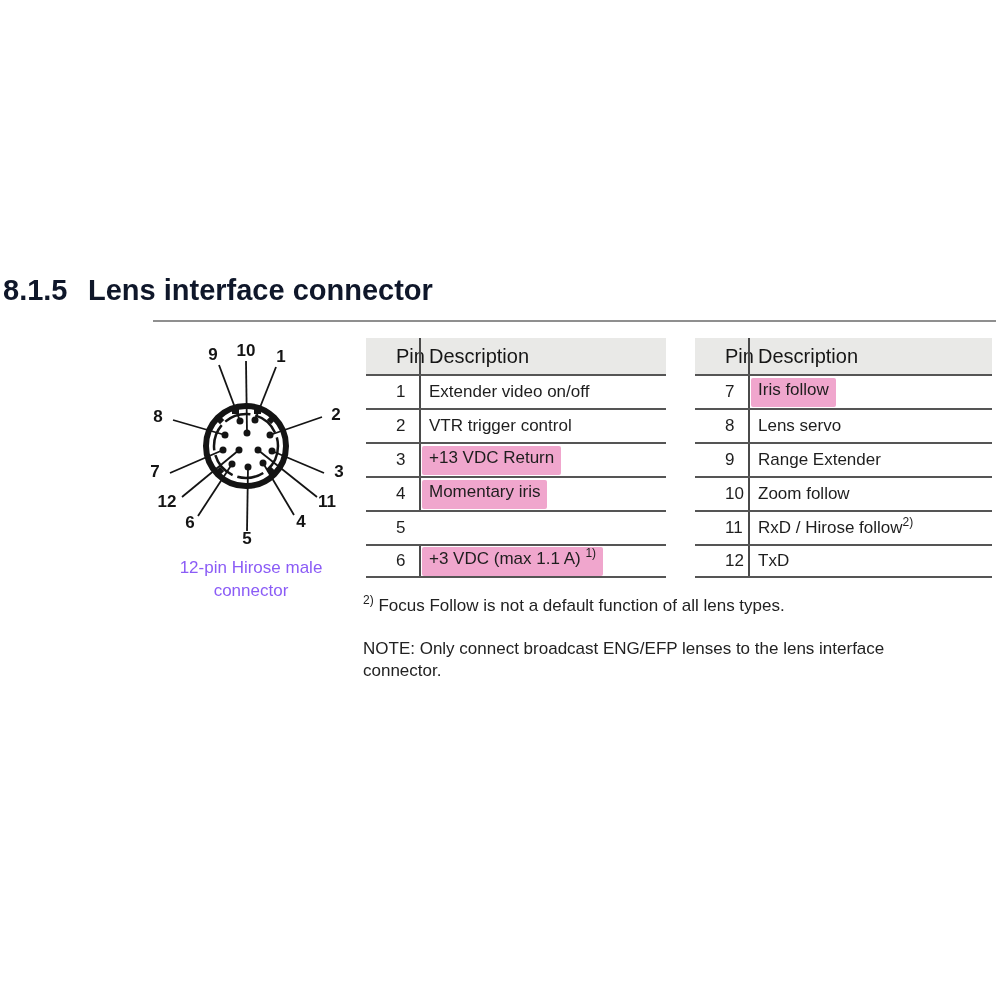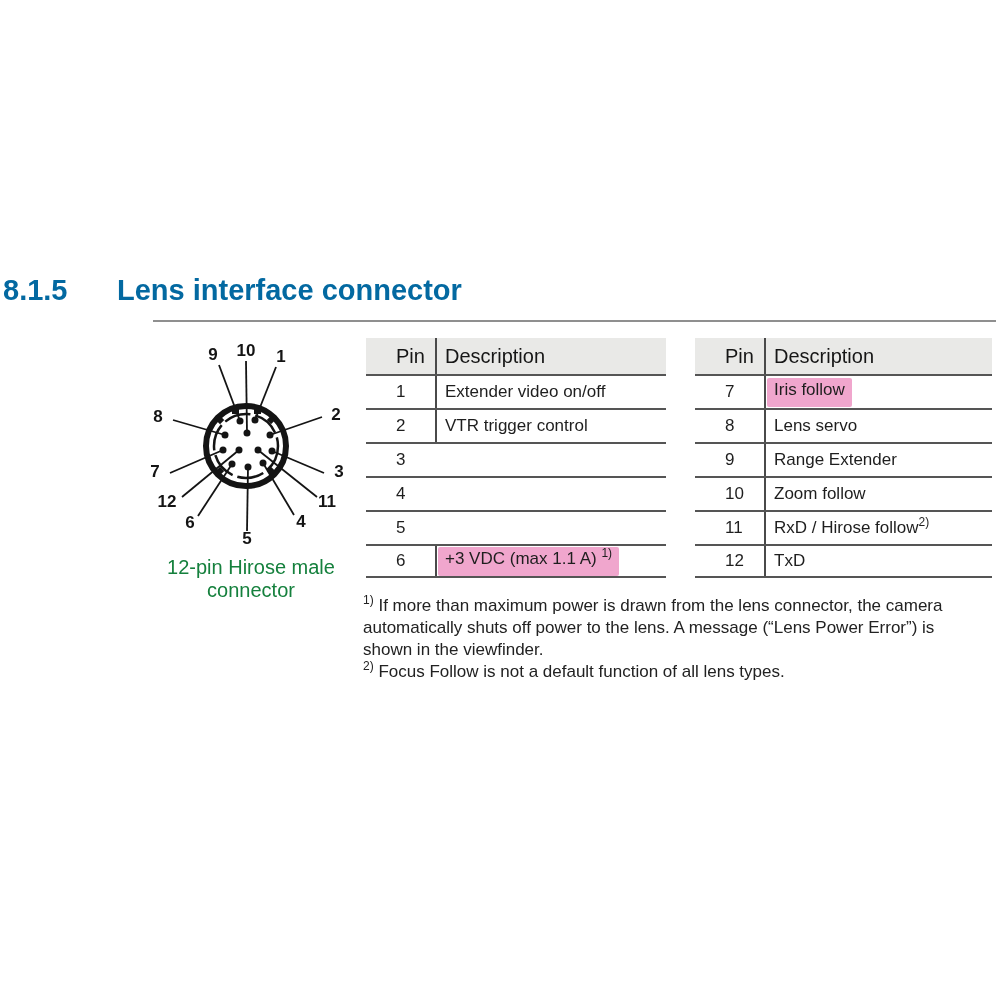--- a/index.html
+++ b/index.html
@@ -1,41 +1,41 @@
 <!DOCTYPE html>
 <html><head>
 <meta charset="utf-8">
 <style>
   html,body{margin:0;padding:0;background:#ffffff;}
   body{width:1000px;height:1000px;position:relative;overflow:hidden;
        font-family:"Liberation Sans",sans-serif;color:#1e1e1e;}
   #page{position:absolute;inset:0;background:#fff;}
 
   
-  .title-row{position:absolute;left:3px;top:274px;display:flex;font-size:29px;font-weight:700;color:#0369a1;gap:29px;}
+  .title-row{position:absolute;left:3px;top:274px;display:flex;font-size:29px;font-weight:700;color:#0f172a;}
   .title-num{width:85px;flex:0 0 85px;}
 
   
   .rule{position:absolute;left:153px;top:320px;width:843px;height:2px;background:#8f8f8f;}
 
   
   .fig{position:absolute;left:135px;top:333px;width:230px;height:230px;}
   .fig svg{display:block;}
   .fig text{font-family:"Liberation Sans",sans-serif;font-size:17px;font-weight:700;fill:#141414;text-anchor:middle;}
-  .caption{position:absolute;left:141px;top:556px;width:220px;text-align:center;font-size:20px;line-height:23px;color:#15803d;}
+  .caption{position:absolute;left:141px;top:556px;width:220px;text-align:center;font-size:17px;line-height:23px;color:#8b5cf6;}
 
   
   .pin-table{position:absolute;top:338px;font-size:17px;}
   #table-1{left:366px;width:300px;}
   #table-2{left:695px;width:297px;}
   .t-head{display:flex;height:36px;background:#e9e9e7;align-items:center;font-size:20px;color:#161616;box-sizing:border-box;}
   .t-row{display:flex;height:34px;align-items:center;border-top:2px solid #555;box-sizing:border-box;}
   .t-row:last-child{border-bottom:2px solid #555;}
   .c-pin{flex:0 0 53px;width:53px;padding-left:30px;box-sizing:border-box;align-self:stretch;display:flex;align-items:center;}
-  .c-desc{flex:1;border-left:2px solid #4a4a4a;padding-left:8px;align-self:stretch;display:flex;align-items:center;box-sizing:border-box;margin-left:16px;}
+  .c-desc{flex:1;border-left:2px solid #4a4a4a;padding-left:8px;align-self:stretch;display:flex;align-items:center;box-sizing:border-box;}
   .desc-inner{display:inline-block;}
   .desc-inner.hl{background:#f0a6cd;padding:2px 7px 7px 7px;margin-left:-7px;border-radius:2px;}
   sup{font-size:12px;line-height:0;}
 
   
   .fn-block{position:absolute;left:363px;top:595px;width:600px;font-size:17px;line-height:22px;color:#222;}
   .fn sup{font-size:12px;}
   .note{margin-top:21px;}
 </style>
 </head>
@@ -124,23 +124,29 @@
         </div>
     </div>
     <div class="t-row">
       <div class="c-pin">2</div>
       <div class="c-desc">
           <span class="desc-inner"><span>VTR trigger control</span><sup></sup></span>
         </div>
     </div>
     <div class="t-row">
       <div class="c-pin">3</div>
+      <div class="c-desc">
+          <span class="desc-inner hl"><span>+13 VDC Return</span><sup></sup></span>
+        </div>
     </div>
     <div class="t-row">
       <div class="c-pin">4</div>
+      <div class="c-desc">
+          <span class="desc-inner hl"><span>Momentary iris</span><sup></sup></span>
+        </div>
     </div>
     <div class="t-row">
       <div class="c-pin">5</div>
     </div>
     <div class="t-row">
       <div class="c-pin">6</div>
       <div class="c-desc">
           <span class="desc-inner hl"><span>+3 VDC (max 1.1 A) </span><sup>1)</sup></span>
         </div>
     </div>
@@ -183,17 +189,17 @@
     </div>
     <div class="t-row">
       <div class="c-pin">12</div>
       <div class="c-desc">
           <span class="desc-inner"><span>TxD</span><sup></sup></span>
         </div>
     </div>
   </div>
 
   <div class="fn-block">
-    <div class="fn"><sup>1)</sup> <span>If more than maximum power is drawn from the lens connector, the camera automatically shuts off power to the lens. A message (“Lens Power Error”) is shown in the viewfinder.</span></div>
     <div class="fn"><sup>2)</sup> <span>Focus Follow is not a default function of all lens types.</span></div>
+    <div class="note">NOTE: Only connect broadcast ENG/EFP lenses to the lens interface connector.</div>
   </div>
 
 </div>
 
 </body></html>

